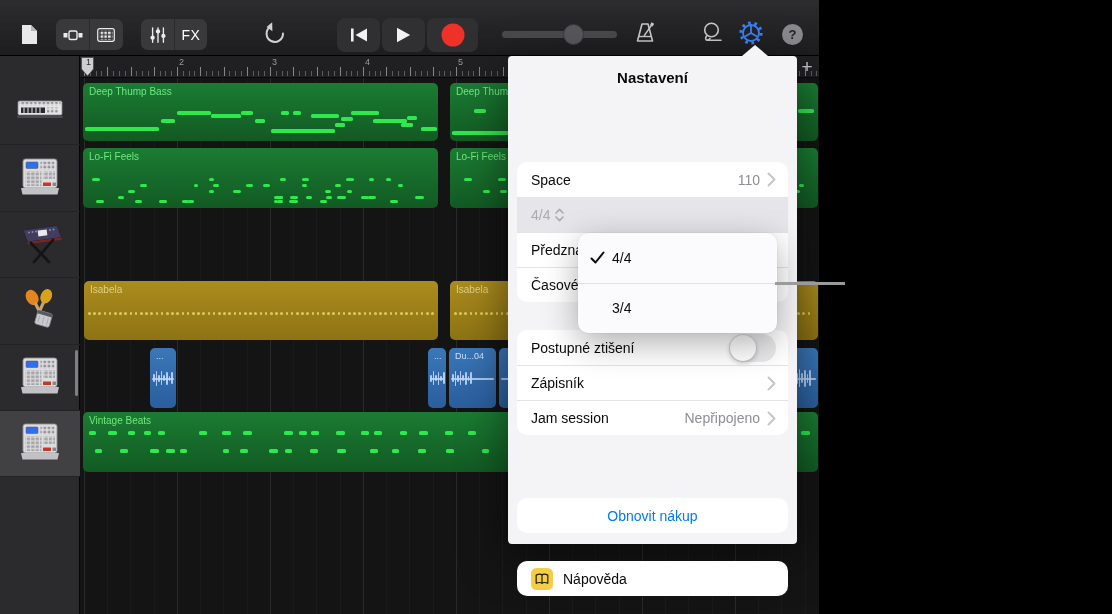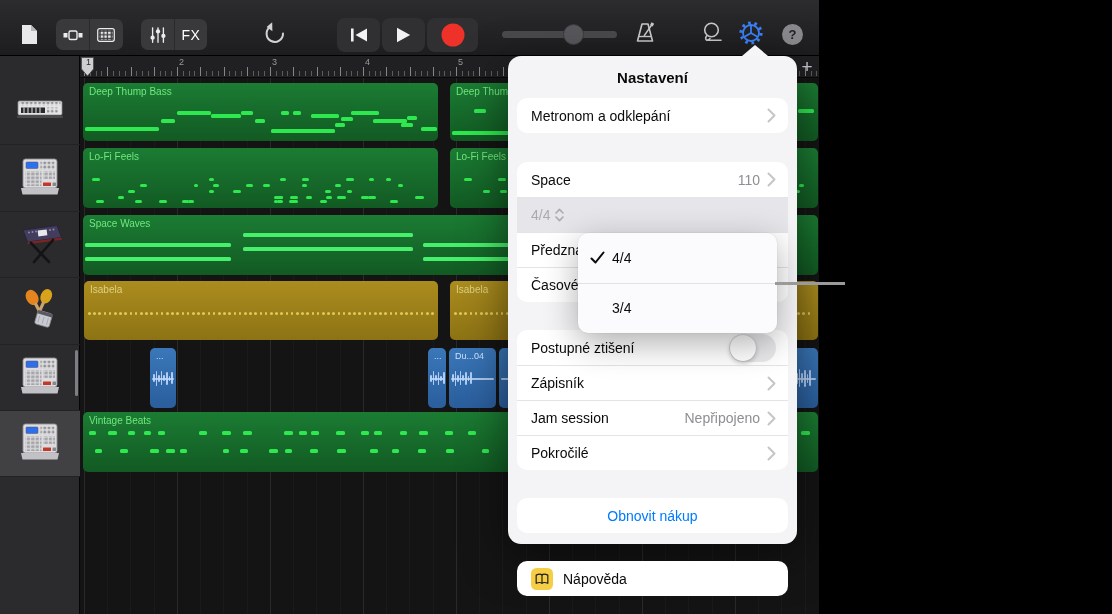--- a/index.html
+++ b/index.html
@@ -52,21 +52,21 @@
   .region.green{background:linear-gradient(#1b7c33,#125a23);}
   .region.yellow{background:linear-gradient(#ab8c1e,#8d7314);}
   .region.blue{background:linear-gradient(#3a77b9,#2a5e9d);}
   .region-label{position:absolute;left:6px;top:3px;font-size:10px;white-space:nowrap;pointer-events:none;}
   .region.green .region-label{color:#6fe87e;}
   .region.yellow .region-label{color:#ded07f;}
   .region.blue .region-label{color:#cfe2ff;font-size:9px;}
   .note{position:absolute;border-radius:1.5px;}
 
   
-  .popover{position:absolute;left:508px;top:56px;width:289px;height:488px;background:#f4f4f6;border-radius:13px;
+  .popover{position:absolute;left:508px;top:56px;width:289px;height:488px;background:#f4f4f6;border-radius:4px;
     box-shadow:0 12px 45px rgba(0,0,0,.5);z-index:50;}
   .popover-arrow{position:absolute;left:234px;top:-11px;width:0;height:0;
     border-left:13px solid transparent;border-right:13px solid transparent;border-bottom:11px solid #f5f5f7;}
   .pop-title{position:absolute;left:0;top:13px;width:100%;text-align:center;font-size:15px;font-weight:700;color:#0a0a0a;}
   .card{position:absolute;left:9px;width:271px;background:#fff;border-radius:10px;overflow:hidden;}
   .row{position:relative;height:35px;display:flex;align-items:center;padding:0 12px 0 14px;}
   .row + .row{border-top:1px solid #e4e4e7;}
   .row.pressed{background:#e5e5ea;}
   .row-label{font-size:14px;color:#0a0a0a;flex:1 1 auto;white-space:nowrap;overflow:hidden;}
   .row-value{font-size:14px;color:#8e8e93;margin-right:7px;white-space:nowrap;}
@@ -430,29 +430,20 @@
           <div class="note" style="left: 196.67px; top: 42px; width: 4.91345px; height: 3px; background: rgb(46, 232, 79);"></div>
           <div class="note" style="left: 202.007px; top: 48px; width: 8.03763px; height: 3px; background: rgb(46, 232, 79);"></div>
           <div class="note" style="left: 343.402px; top: 42px; width: 6.91497px; height: 3px; background: rgb(46, 232, 79);"></div>
           <div class="note" style="left: 206.762px; top: 42px; width: 4.87773px; height: 3px; background: rgb(46, 232, 79);"></div>
           <div class="note" style="left: 234.413px; top: 48px; width: 8.48169px; height: 3px; background: rgb(46, 232, 79);"></div>
           <div class="note" style="left: 255.109px; top: 30px; width: 5.05003px; height: 3px; background: rgb(46, 232, 79);"></div>
           <div class="note" style="left: 232.719px; top: 52px; width: 5.87391px; height: 3px; background: rgb(46, 232, 79);"></div>
           <div class="note" style="left: 330.781px; top: 36px; width: 7.54275px; height: 3px; background: rgb(46, 232, 79);"></div>
           <div class="note" style="left: 235.148px; top: 30px; width: 5.64664px; height: 3px; background: rgb(46, 232, 79);"></div>
           <div class="note" style="left: 238.732px; top: 42px; width: 7.01118px; height: 3px; background: rgb(46, 232, 79);"></div>
-        </div>
-        <div class="region green" style="left: 3px; top: 137px; width: 735px; height: 60px;">
-          <div class="region-label">Space Waves</div>
-          <div class="note" style="left: 2px; top: 28px; width: 146px; height: 4px; background: rgb(70, 240, 106);"></div>
-          <div class="note" style="left: 2px; top: 42px; width: 146px; height: 4px; background: rgb(70, 240, 106);"></div>
-          <div class="note" style="left: 160px; top: 18px; width: 170px; height: 4px; background: rgb(70, 240, 106);"></div>
-          <div class="note" style="left: 160px; top: 32px; width: 170px; height: 4px; background: rgb(70, 240, 106);"></div>
-          <div class="note" style="left: 340px; top: 28px; width: 300px; height: 4px; background: rgb(70, 240, 106);"></div>
-          <div class="note" style="left: 340px; top: 42px; width: 300px; height: 4px; background: rgb(70, 240, 106);"></div>
         </div>
         <div class="region yellow" style="left: 4px; top: 203px; width: 354px; height: 59px;">
           <div class="region-label">Isabela</div>
           <div class="note" style="left: 4px; top: 31px; width: 2.6px; height: 2.6px; background: rgba(235, 215, 95, 0.85);"></div>
           <div class="note" style="left: 9.2px; top: 31px; width: 2.6px; height: 2.6px; background: rgba(235, 215, 95, 0.85);"></div>
           <div class="note" style="left: 14.4px; top: 31px; width: 2.6px; height: 2.6px; background: rgba(235, 215, 95, 0.85);"></div>
           <div class="note" style="left: 19.6px; top: 31px; width: 2.6px; height: 2.6px; background: rgba(235, 215, 95, 0.85);"></div>
           <div class="note" style="left: 24.8px; top: 31px; width: 2.6px; height: 2.6px; background: rgba(235, 215, 95, 0.85);"></div>
           <div class="note" style="left: 30px; top: 31px; width: 2.6px; height: 2.6px; background: rgba(235, 215, 95, 0.85);"></div>
           <div class="note" style="left: 35.2px; top: 31px; width: 2.6px; height: 2.6px; background: rgba(235, 215, 95, 0.85);"></div>
@@ -691,30 +682,20 @@
           <div class="note" style="left: 671.787px; top: 37px; width: 8.93974px; height: 4px; background: rgb(46, 232, 79);"></div>
           <div class="note" style="left: 705.863px; top: 37px; width: 6.54278px; height: 4px; background: rgb(46, 232, 79);"></div>
         </div>
       </div>
   </div>
 
   <div class="popover">
     <div class="popover-arrow"></div>
     <div class="pop-title">Nastavení</div>
 
-    <div class="card" style="top:42px">
-      <div class="row">
-        <span class="row-label">Metronom a odklepání</span>
-        <span class="chev">
-          <svg width="9" height="15" viewBox="0 0 9 15">
-              <path d="M1.5 1.5 L7.5 7.5 L1.5 13.5" fill="none" stroke="#c6c6c8" stroke-width="2" stroke-linecap="round" stroke-linejoin="round"></path>
-            </svg>
-        </span>
-      </div>
-    </div>
 
     <div class="card" style="top:106px">
       <div class="row">
         <span class="row-label">Space</span>
         <span class="row-value">110</span>
         <span class="chev">
           <svg width="9" height="15" viewBox="0 0 9 15">
               <path d="M1.5 1.5 L7.5 7.5 L1.5 13.5" fill="none" stroke="#c6c6c8" stroke-width="2" stroke-linecap="round" stroke-linejoin="round"></path>
             </svg>
         </span>
@@ -755,28 +736,20 @@
       </div>
       <div class="row">
         <span class="row-label">Jam session</span>
         <span class="row-value">Nepřipojeno</span>
         <span class="chev">
           <svg width="9" height="15" viewBox="0 0 9 15">
               <path d="M1.5 1.5 L7.5 7.5 L1.5 13.5" fill="none" stroke="#c6c6c8" stroke-width="2" stroke-linecap="round" stroke-linejoin="round"></path>
             </svg>
         </span>
       </div>
-      <div class="row">
-        <span class="row-label">Pokročilé</span>
-        <span class="chev">
-          <svg width="9" height="15" viewBox="0 0 9 15">
-              <path d="M1.5 1.5 L7.5 7.5 L1.5 13.5" fill="none" stroke="#c6c6c8" stroke-width="2" stroke-linecap="round" stroke-linejoin="round"></path>
-            </svg>
-        </span>
-      </div>
     </div>
 
     <div class="btn-card" style="top:442px">
       <span class="restore-label" style="color:#007aff">Obnovit nákup</span>
     </div>
 
     <div class="btn-card help-row" style="top:505px">
       <span class="book-badge" style="background:#f6ce45">
         <svg width="14" height="12" viewBox="0 0 18 15">
           <path d="M1.5 2.5 C5 0.8 7.5 0.9 9 2.3 C10.5 0.9 13 0.8 16.5 2.5 L16.5 13 C13 11.6 10.5 11.7 9 13 C7.5 11.7 5 11.6 1.5 13 Z" fill="none" stroke="#1c1c1e" stroke-width="1.5" stroke-linejoin="round"></path>

